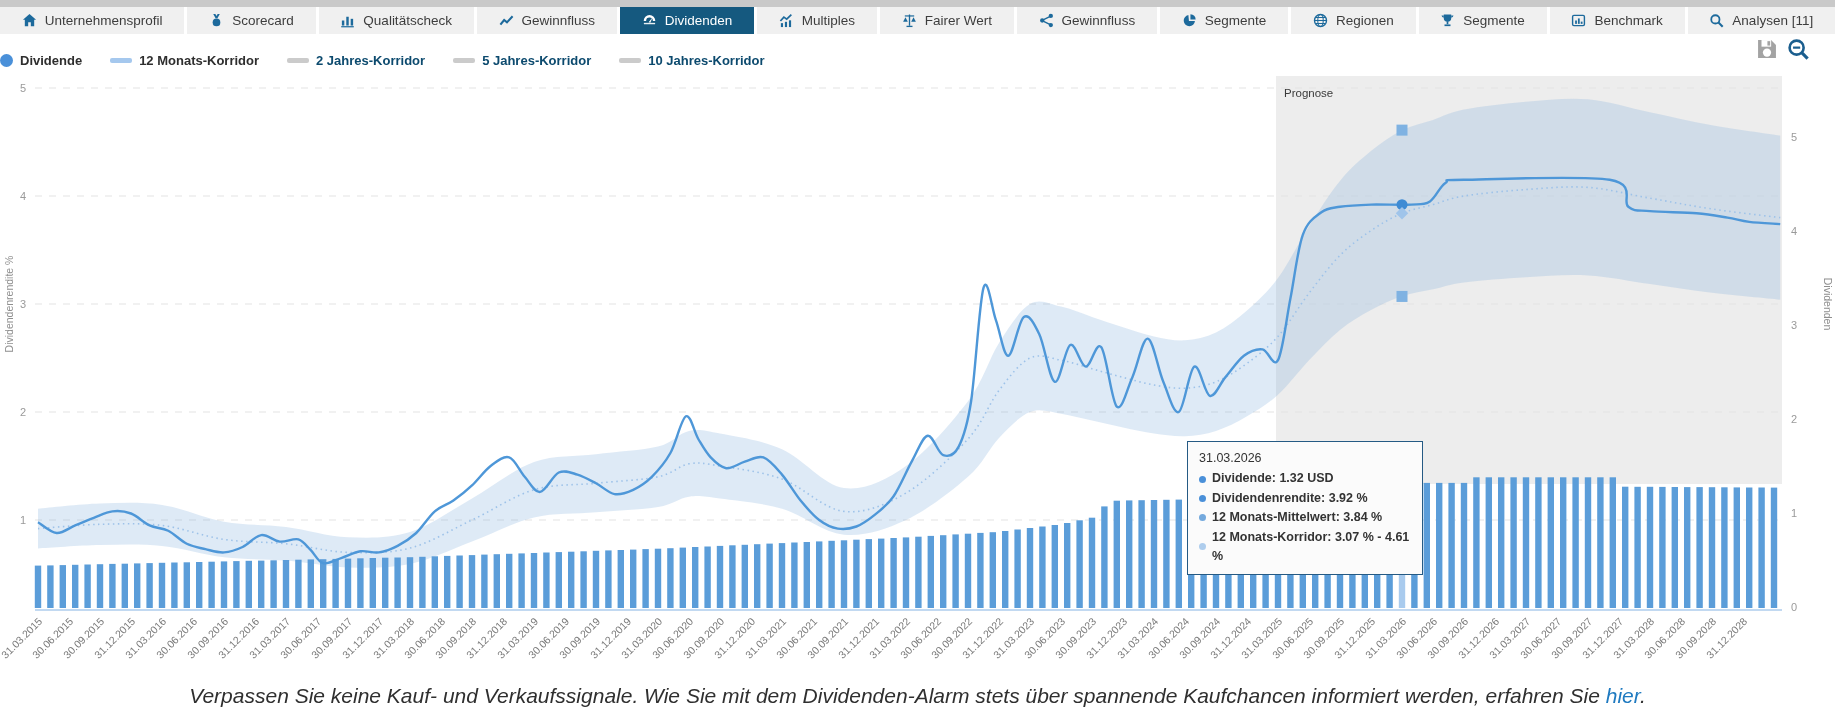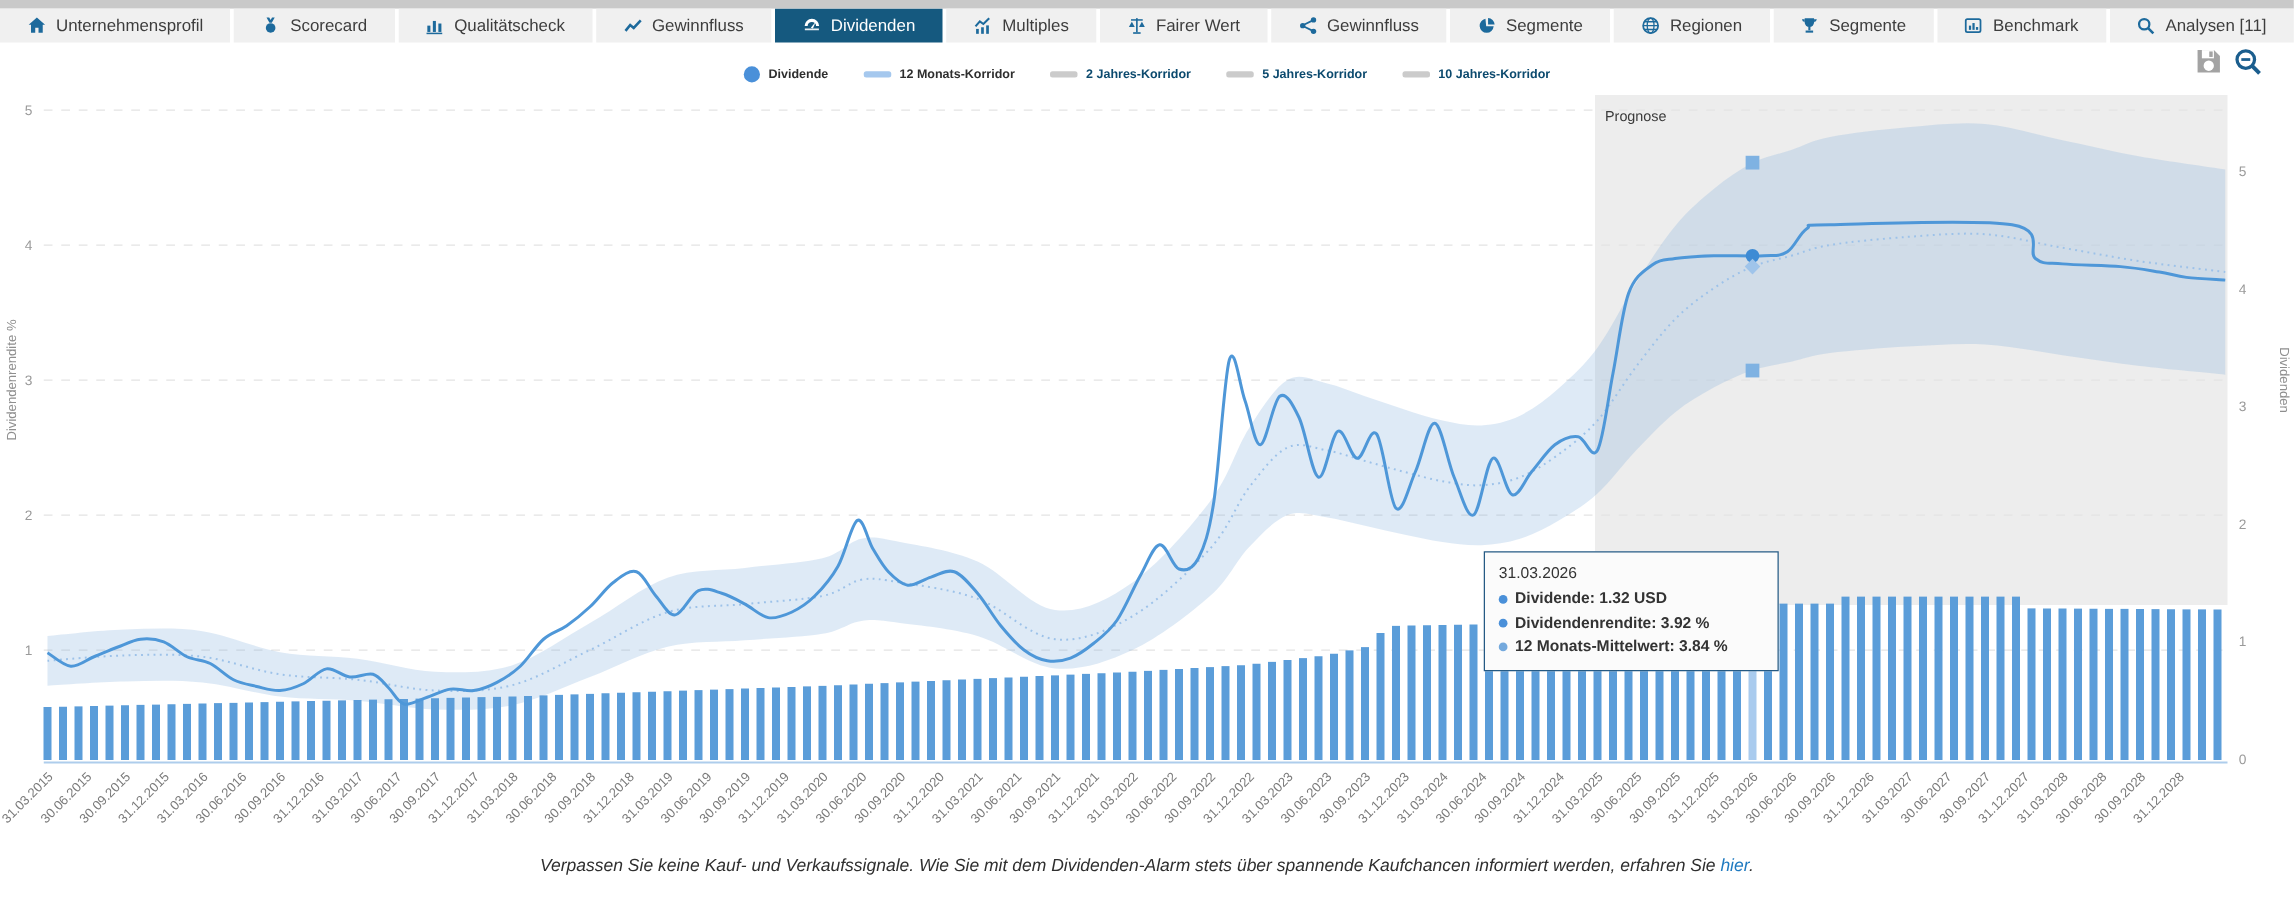--- a/index.html
+++ b/index.html
@@ -10,35 +10,35 @@
     background:#f0f0f0;color:#3d3d3d;font-size:13.5px;cursor:pointer;white-space:nowrap;padding:4px 10px;}
   .tab .ticon{width:15px;height:15px;color:#1d6a9c;flex:0 0 auto;display:flex;}
   .tab .ticon svg{width:15px;height:15px;}
   .tab.active{background:#15597f;color:#fff;}
   .tab.active .ticon{color:#fff;}
   .toolbar{position:absolute;top:38px;right:26px;display:flex;gap:9px;align-items:center;}
   .tbtn{width:22px;height:22px;cursor:pointer;display:flex;}
   .tbtn svg{width:100%;height:100%;}
   .save{color:#a3a3a3;}
   .zoomout{color:#1b5e8e;}
-  .legend{position:absolute;left:0;top:53px;width:1835px;display:flex;justify-content:center;
-    gap:28px;align-items:center;font-size:10px;}
+  .legend{position:absolute;left:0;top:53px;width:1835px;display:flex;
+    gap:28px;align-items:center;font-size:13px;}
   .legend .item{display:flex;align-items:center;gap:7px;cursor:pointer;font-weight:700;color:#2e2e2e;}
   .legend .item.off{color:#0c4a6e;}
   .lmark-dot{width:13px;height:13px;border-radius:50%;background:#4a90d9;}
   .lmark-line{width:22px;height:5px;border-radius:2px;background:#a5c8ee;}
   .item.off .lmark-line{background:#cbcbcb;}
   svg.chart{position:absolute;left:0;top:0;}
   .tooltip{position:absolute;left:1187px;top:441px;width:212px;background:#fbfbfb;
     border:1px solid #255a84;padding:7px 11px 8px 11px;font-size:12.5px;color:#333;line-height:1.55;z-index:5;}
   .tooltip .tdate{margin-bottom:1px;}
   .tt-row{display:flex;align-items:center;gap:6px;font-weight:bold;}
   .tt-dot{width:7px;height:7px;border-radius:50%;flex:0 0 auto;}
   .footer{position:absolute;left:0;top:684px;width:1835px;text-align:center;
-    font-style:italic;font-size:14px;color:#2f2f2f;}
+    font-style:italic;font-size:21px;color:#2f2f2f;}
   .footer a{color:#1f7ac0;text-decoration:none;cursor:pointer;}
 </style>
 </head>
 <body>
 
 <div class="top-strip"></div>
 <div class="tabbar" id="tabbar">
     <div class="tab">
       <span class="ticon">
         <svg viewBox="0 0 16 16" fill="currentColor">
@@ -461,18 +461,22 @@
         <span><span>Dividende: </span><b>1.32 USD</b></span>
       </div>
       <div class="tt-row">
         <span class="tt-dot" style="background: rgb(74, 144, 217);"></span>
         <span><span>Dividendenrendite: </span><b>3.92 %</b></span>
       </div>
       <div class="tt-row">
         <span class="tt-dot" style="background: rgb(116, 169, 221);"></span>
         <span><span>12 Monats-Mittelwert: </span><b>3.84 %</b></span>
       </div>
+      <div class="tt-row">
+        <span class="tt-dot" style="background: rgb(174, 205, 237);"></span>
+        <span><span>12 Monats-Korridor: </span><b>3.07 % - 4.61 %</b></span>
+      </div>
     </div>
 </div>
 
 <div class="footer">
   <span>Verpassen Sie keine Kauf- und Verkaufssignale. Wie Sie mit dem Dividenden-Alarm stets über spannende Kaufchancen informiert werden, erfahren Sie </span><a>hier</a><span>.</span>
 </div>
 
 </body></html>

